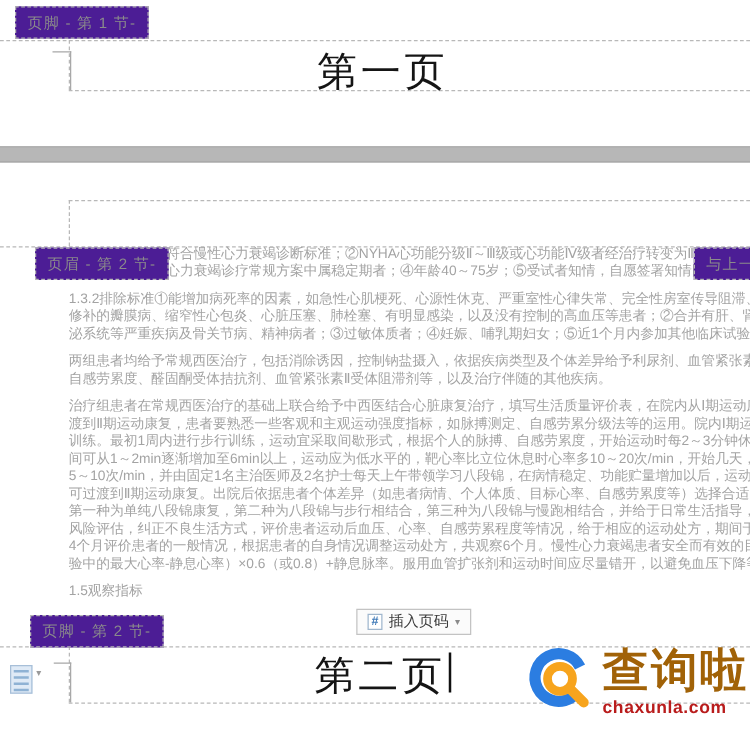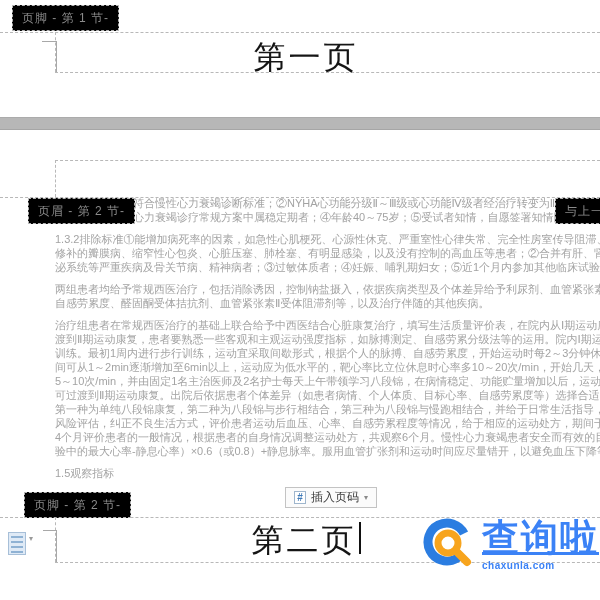--- a/index.html
+++ b/index.html
@@ -3,21 +3,21 @@
 <meta charset="utf-8">
 <style>
   html,body{margin:0;padding:0;background:#fff;}
   #screen{position:relative;width:600px;height:600px;overflow:hidden;background:#fff;
           font-family:"Liberation Sans",sans-serif;}
   
   .dash-h{position:absolute;height:0;border-top:1px dashed #b8b8b8;z-index:1;}
   .dash-v{position:absolute;width:0;border-left:1px dashed #b8b8b8;z-index:1;}
   .mark{position:absolute;background:#a8a8a8;z-index:1;}
   
-  .hf-tab{position:absolute;background:#000000;border:1px dashed #b5b5b5;color:#8b8b8b;
+  .hf-tab{position:absolute;background:#4c1d95;border:1px dashed #b5b5b5;color:#8b8b8b;
           font-size:12px;line-height:12px;padding:6px 9px;white-space:nowrap;z-index:4;
           letter-spacing:1px;}
   
   .big-text{position:absolute;left:55px;width:502px;text-align:center;font-size:32px;
             color:#151515;z-index:3;letter-spacing:3px;white-space:nowrap;}
   .cursor{display:inline-block;width:2px;height:32px;background:#111;vertical-align:-3px;
           margin-left:2px;}
   
   .page-gap{position:absolute;left:0;top:117px;width:600px;height:11px;background:#b7b7b7;
             border-top:1px solid #ababab;border-bottom:1px solid #a6a6a6;z-index:2;}
@@ -37,23 +37,23 @@
            box-sizing:border-box;}
   .dd-arrow{color:#8a8a8a;font-size:8px;}
   
   .doc-icon{position:absolute;left:8px;top:532px;width:18px;height:23px;background:#dfeaf6;
             border:1px solid #a7bfd8;z-index:5;box-sizing:border-box;}
   .doc-icon i{display:block;height:2px;background:#8fb2d4;margin:3px 2px 0 2px;}
   .doc-dd{position:absolute;left:29px;top:534px;color:#9a9a9a;font-size:8px;z-index:5;}
   
   .logo{position:absolute;left:422px;top:512px;display:flex;align-items:center;z-index:6;}
   .logo-text{margin-left:4px;}
-  .brand{font-size:37px;line-height:40px;font-weight:700;color:#3b82f6;letter-spacing:2px;
-         font-family:"Liberation Serif",serif;white-space:nowrap;text-decoration:underline;}
-  .site{font-size:10px;line-height:15px;font-weight:700;color:#3b82f6;letter-spacing:0.5px;
+  .brand{font-size:37px;line-height:40px;font-weight:700;color:#a16207;letter-spacing:2px;
+         font-family:"Liberation Serif",serif;white-space:nowrap;}
+  .site{font-size:14px;line-height:15px;font-weight:700;color:#b91c1c;letter-spacing:0.5px;
         font-family:"Liberation Sans",sans-serif;}
 </style>
 </head>
 <body>
 
 <div id="screen">
 
   <div class="dash-h" style="left:0;top:32px;width:600px;"></div>
   <div class="dash-v" style="left:55px;top:32px;height:40px;"></div>
   <div class="dash-h" style="left:55px;top:72px;width:545px;"></div>

